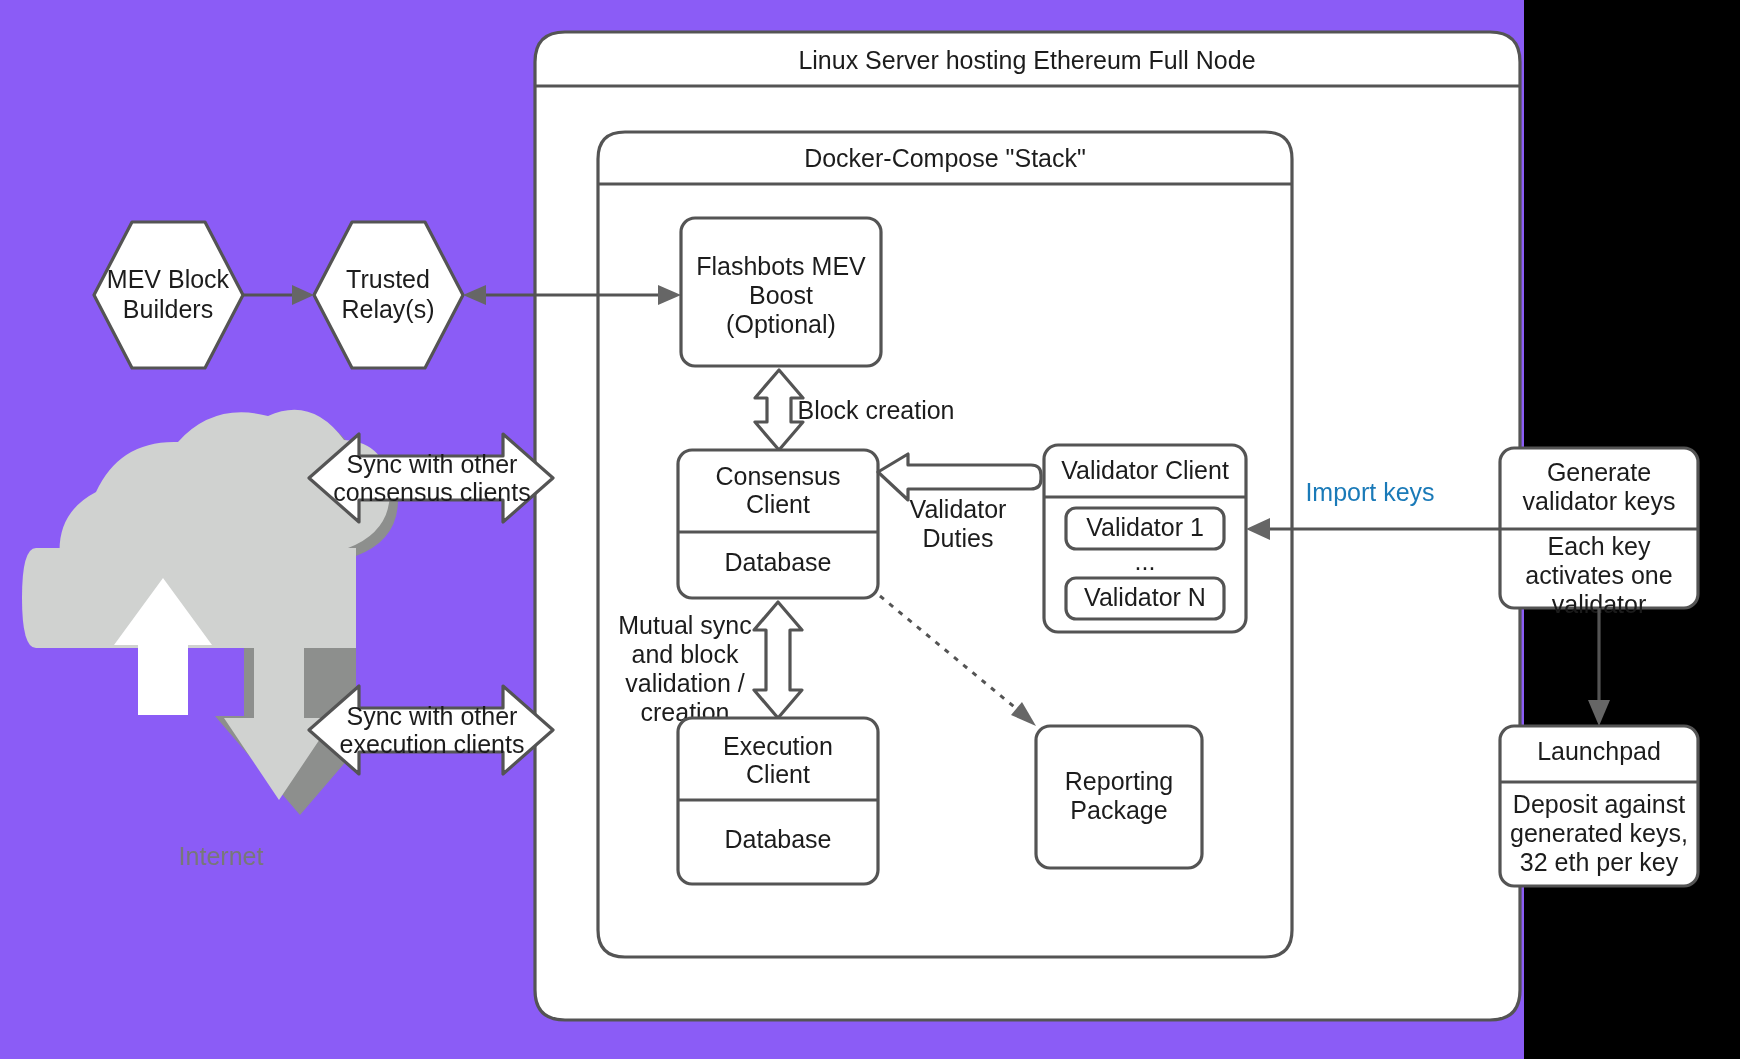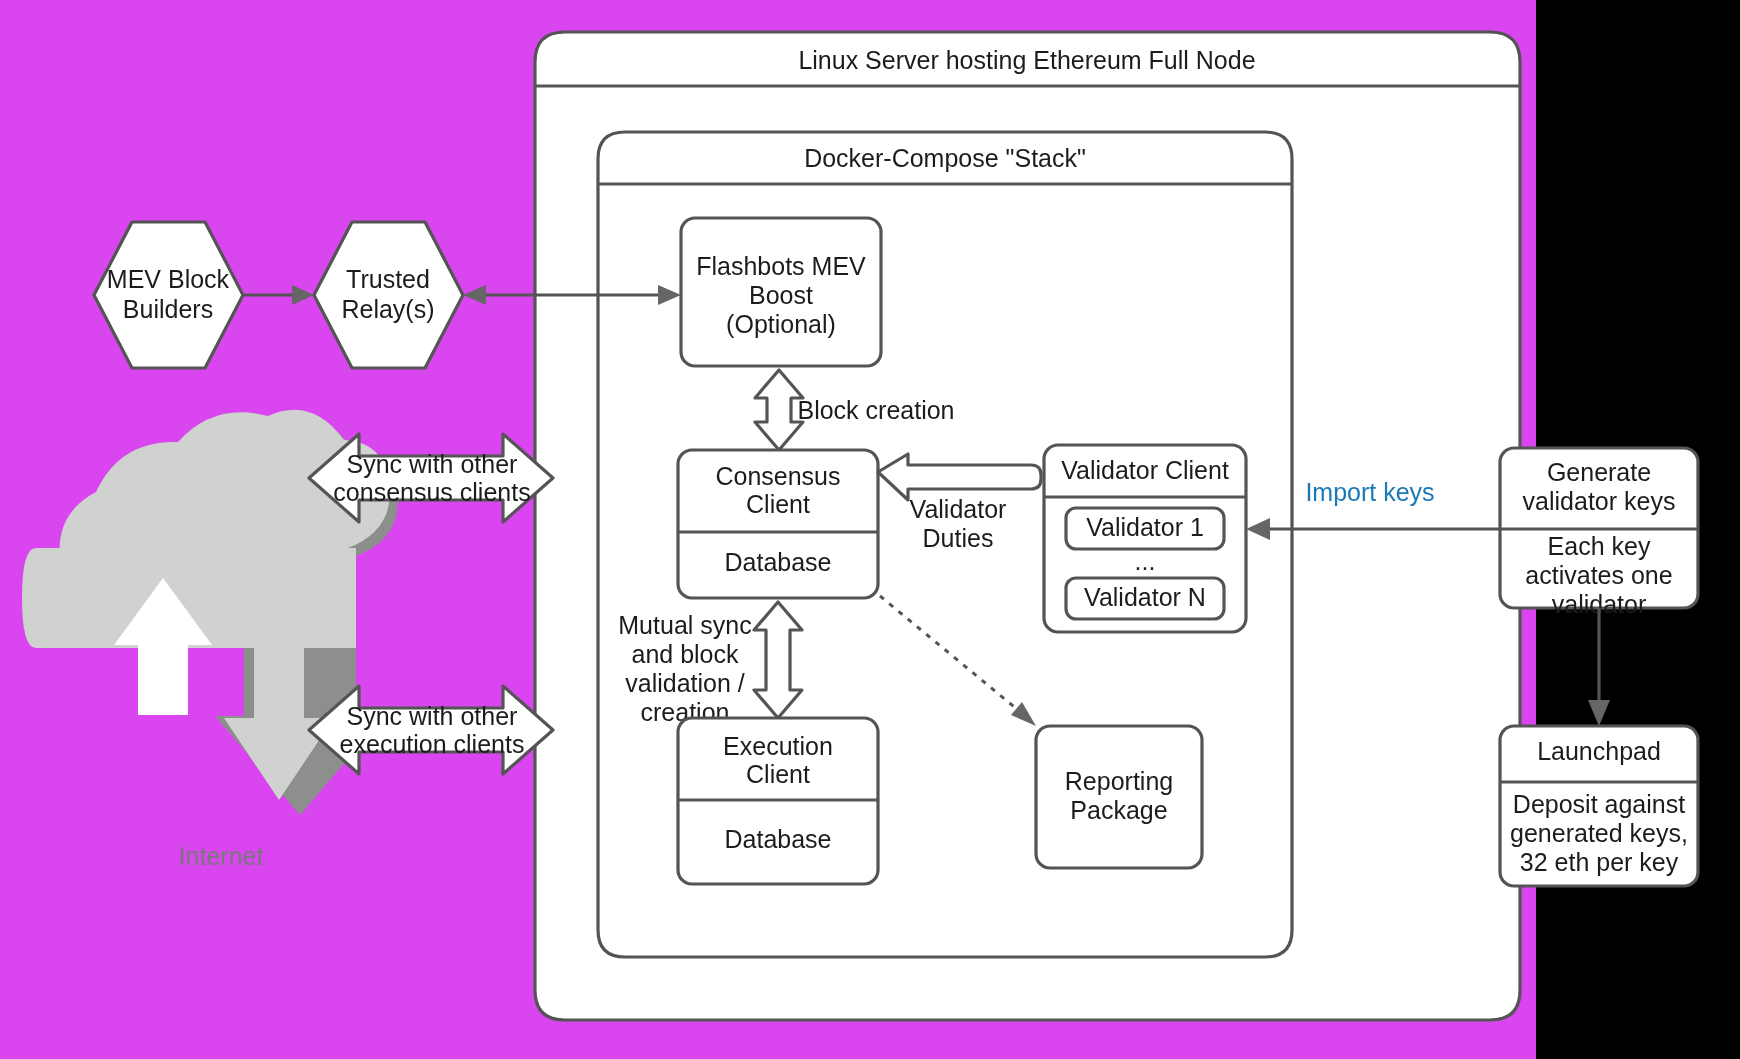--- a/index.html
+++ b/index.html
@@ -10,22 +10,21 @@
   body {
     width: 1740px;
     height: 1059px;
     overflow: hidden;
     font-family: "Liberation Sans", sans-serif;
   }
   #canvas {
     position: relative;
     width: 1524px;
     height: 1059px;
-    background: #d946ef;
-    padding-left: 12px;
+    background: #8b5cf6;
   }
   svg#diagram {
     position: absolute;
     top: 0;
     left: 0;
     width: 1740px;
     height: 1059px;
   }
   .shape-fill { fill: #ffffff; }
   .shape-stroke { stroke: #545454; stroke-width: 3.2; fill: none; }

